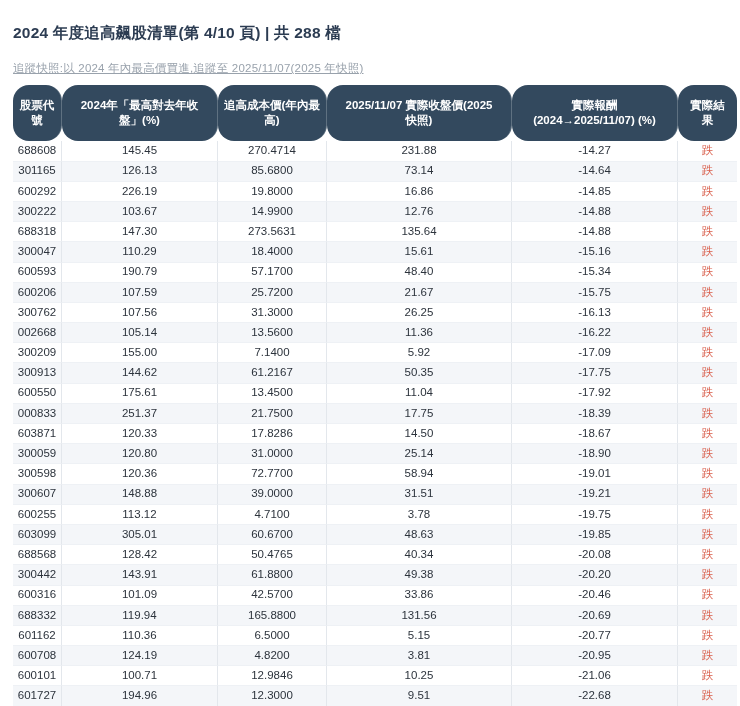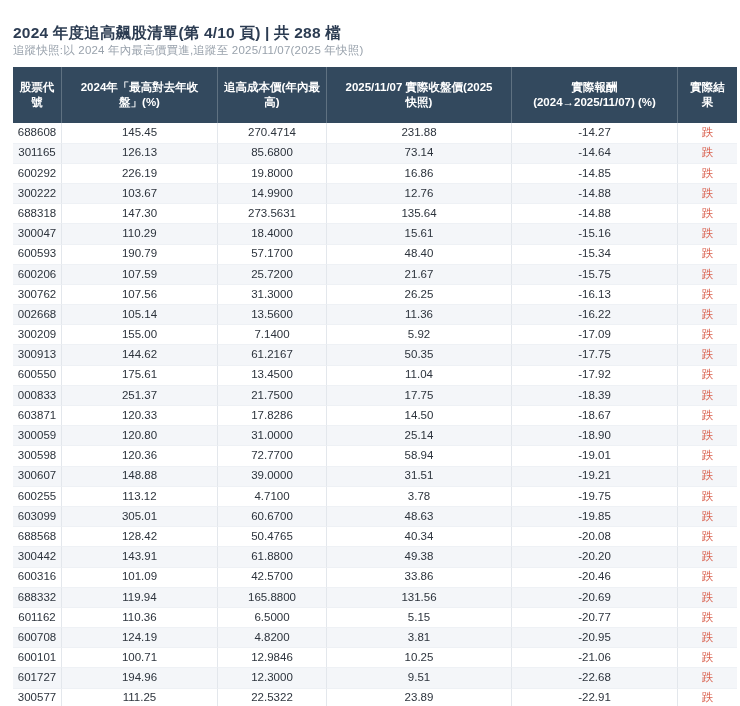--- a/index.html
+++ b/index.html
@@ -18,23 +18,24 @@
     font-size: 15.5px;
     font-weight: 700;
     color: #2c3c52;
     line-height: 1.25;
     margin-top: 16px;
     letter-spacing: 0.2px;
   }
   .page-subtitle {
     font-size: 11.5px;
     color: #99a2ac;
-    margin-top: 1px;
+    margin-top: 19px;
     margin-bottom: 9px;
     letter-spacing: 0.2px;
+    text-decoration: underline;
   }
   table.stock-table {
     width: 724px;
     border-collapse: separate;
     border-spacing: 0;
     table-layout: fixed;
   }
   col.c0 { width: 49px; }
   col.c1 { width: 156px; }
   col.c2 { width: 109px; }
@@ -46,20 +47,21 @@
     color: #ffffff;
     font-size: 11.5px;
     font-weight: 700;
     text-align: center;
     vertical-align: middle;
     white-space: pre-line;
     line-height: 1.3;
     padding: 11px 4px;
     height: 56px;
     border-right: 1px solid rgba(255,255,255,0.22);
+    border-radius: 16px;
   }
   thead th:last-child { border-right: none; }
   tbody td {
     font-size: 11.5px;
     color: #2c333c;
     text-align: center;
     vertical-align: middle;
     height: 20.2px;
     padding: 0 4px;
     line-height: 1;

